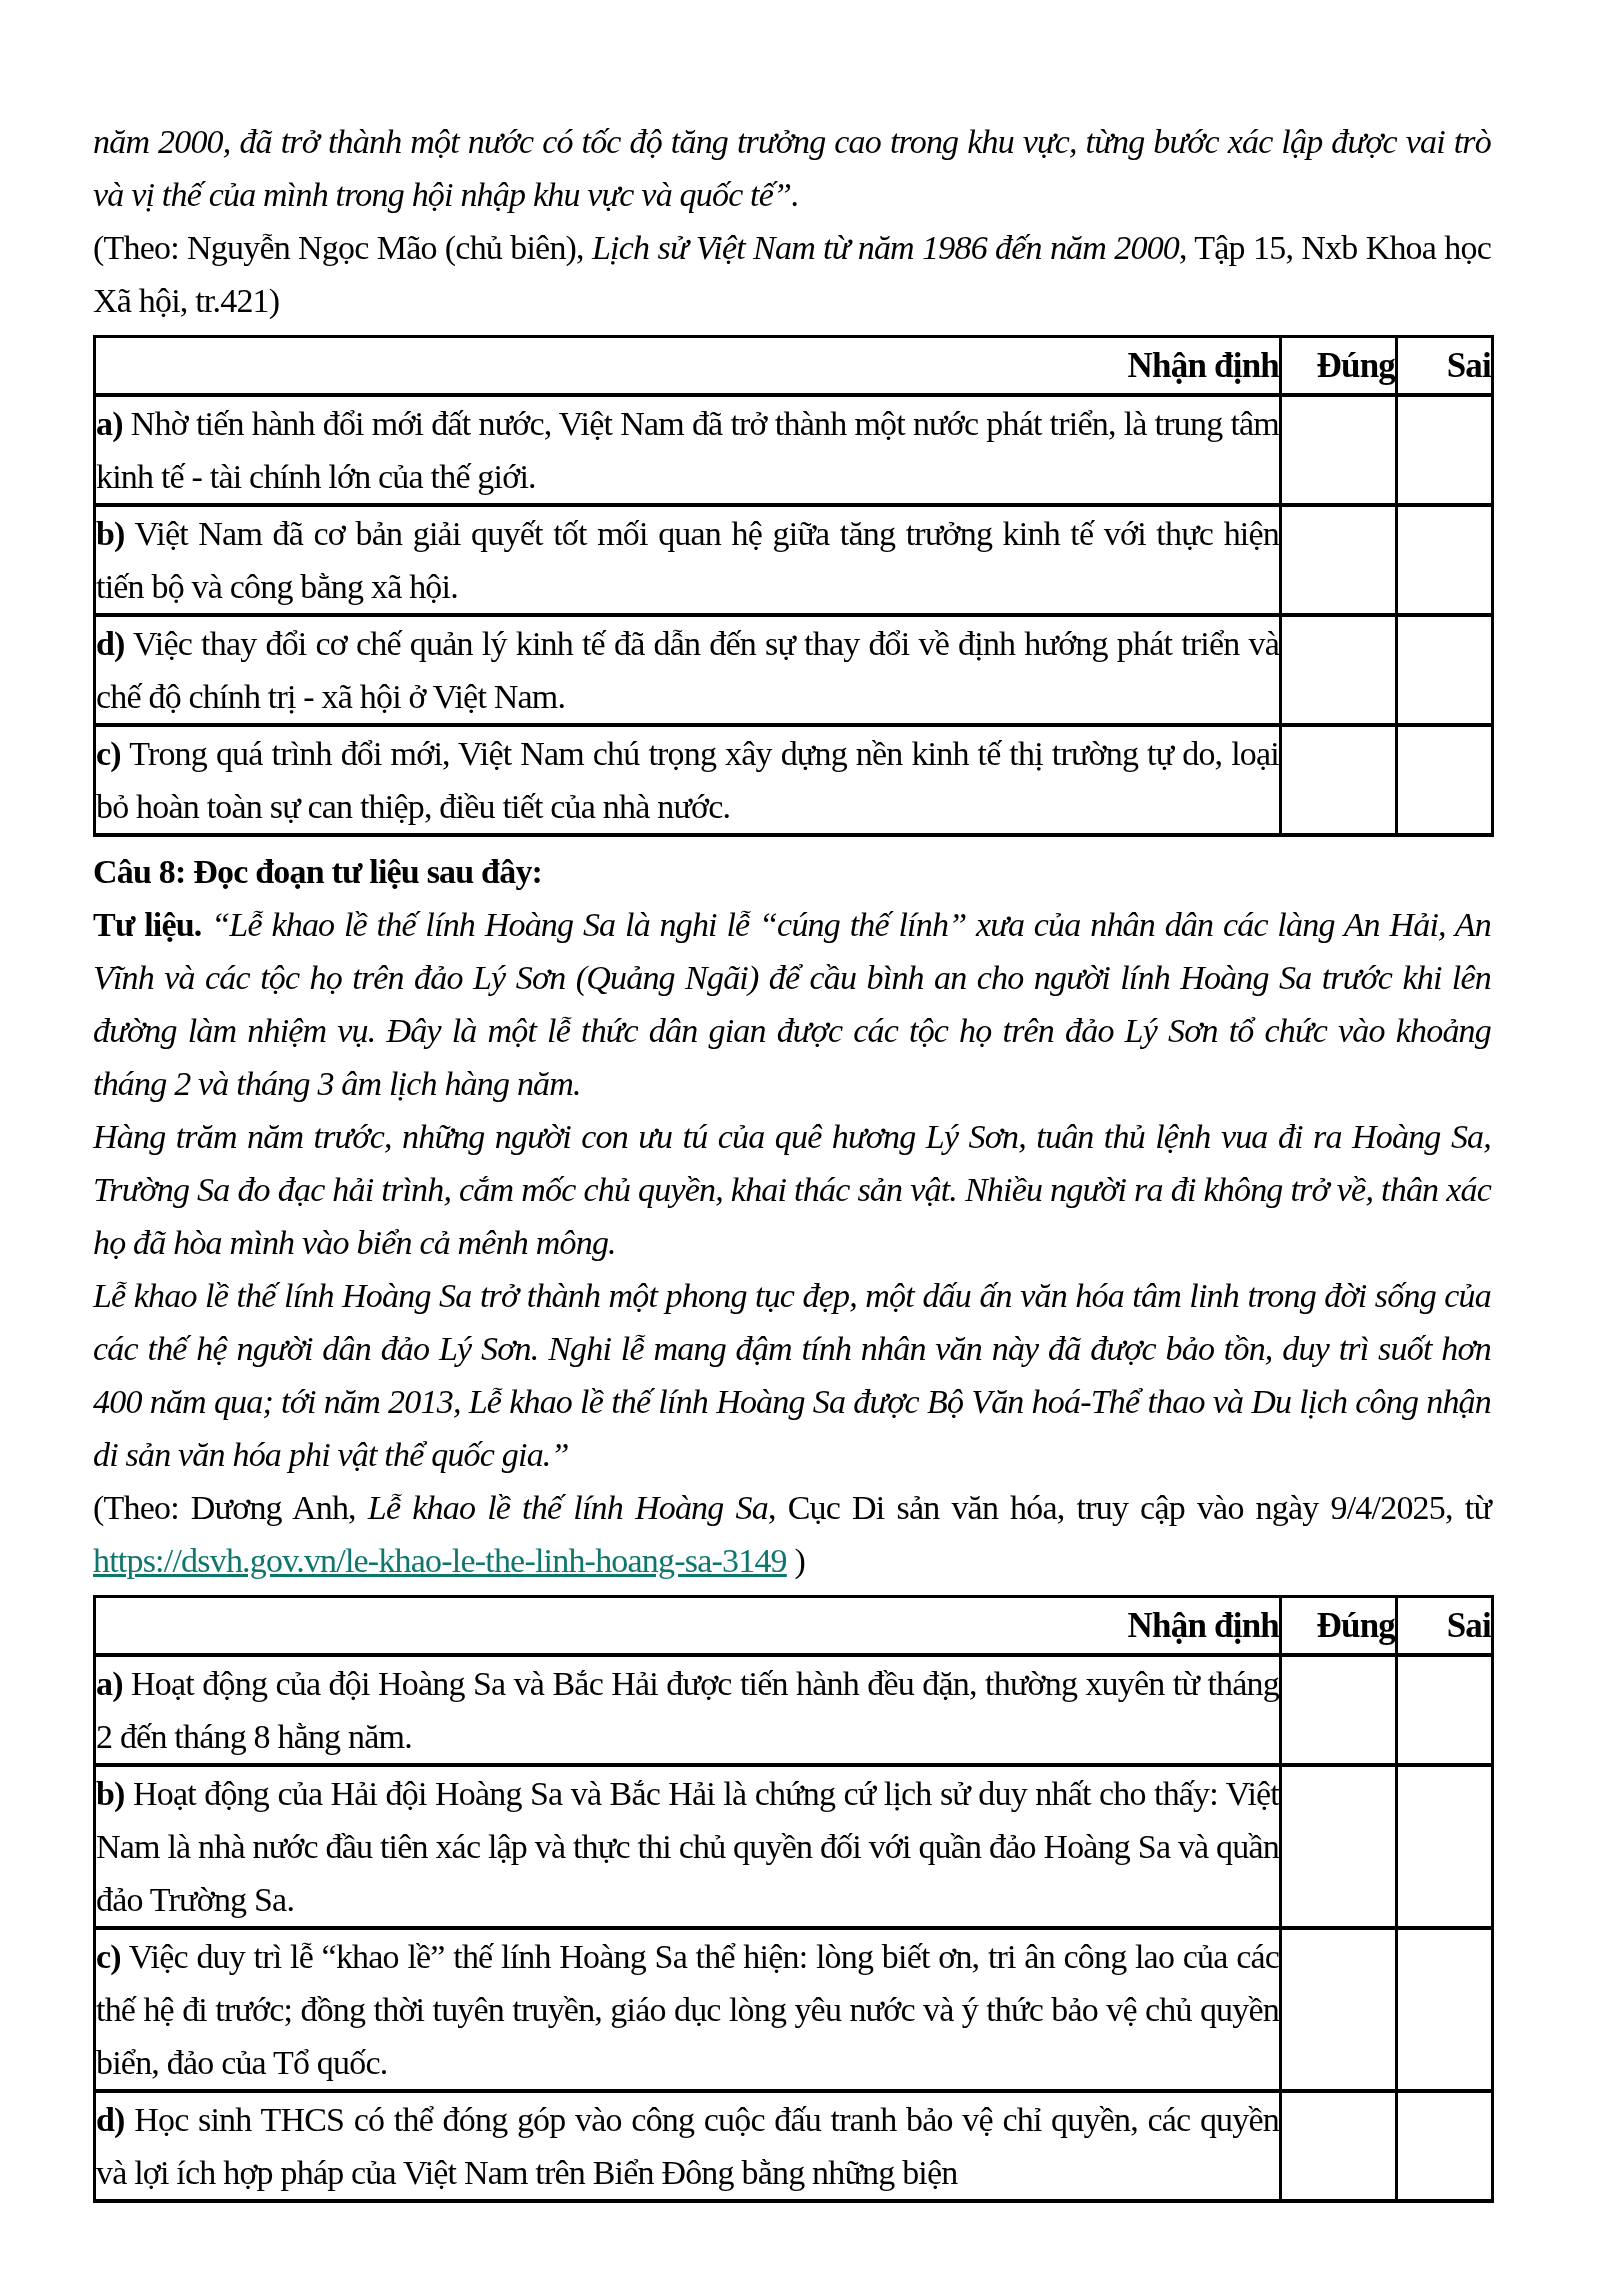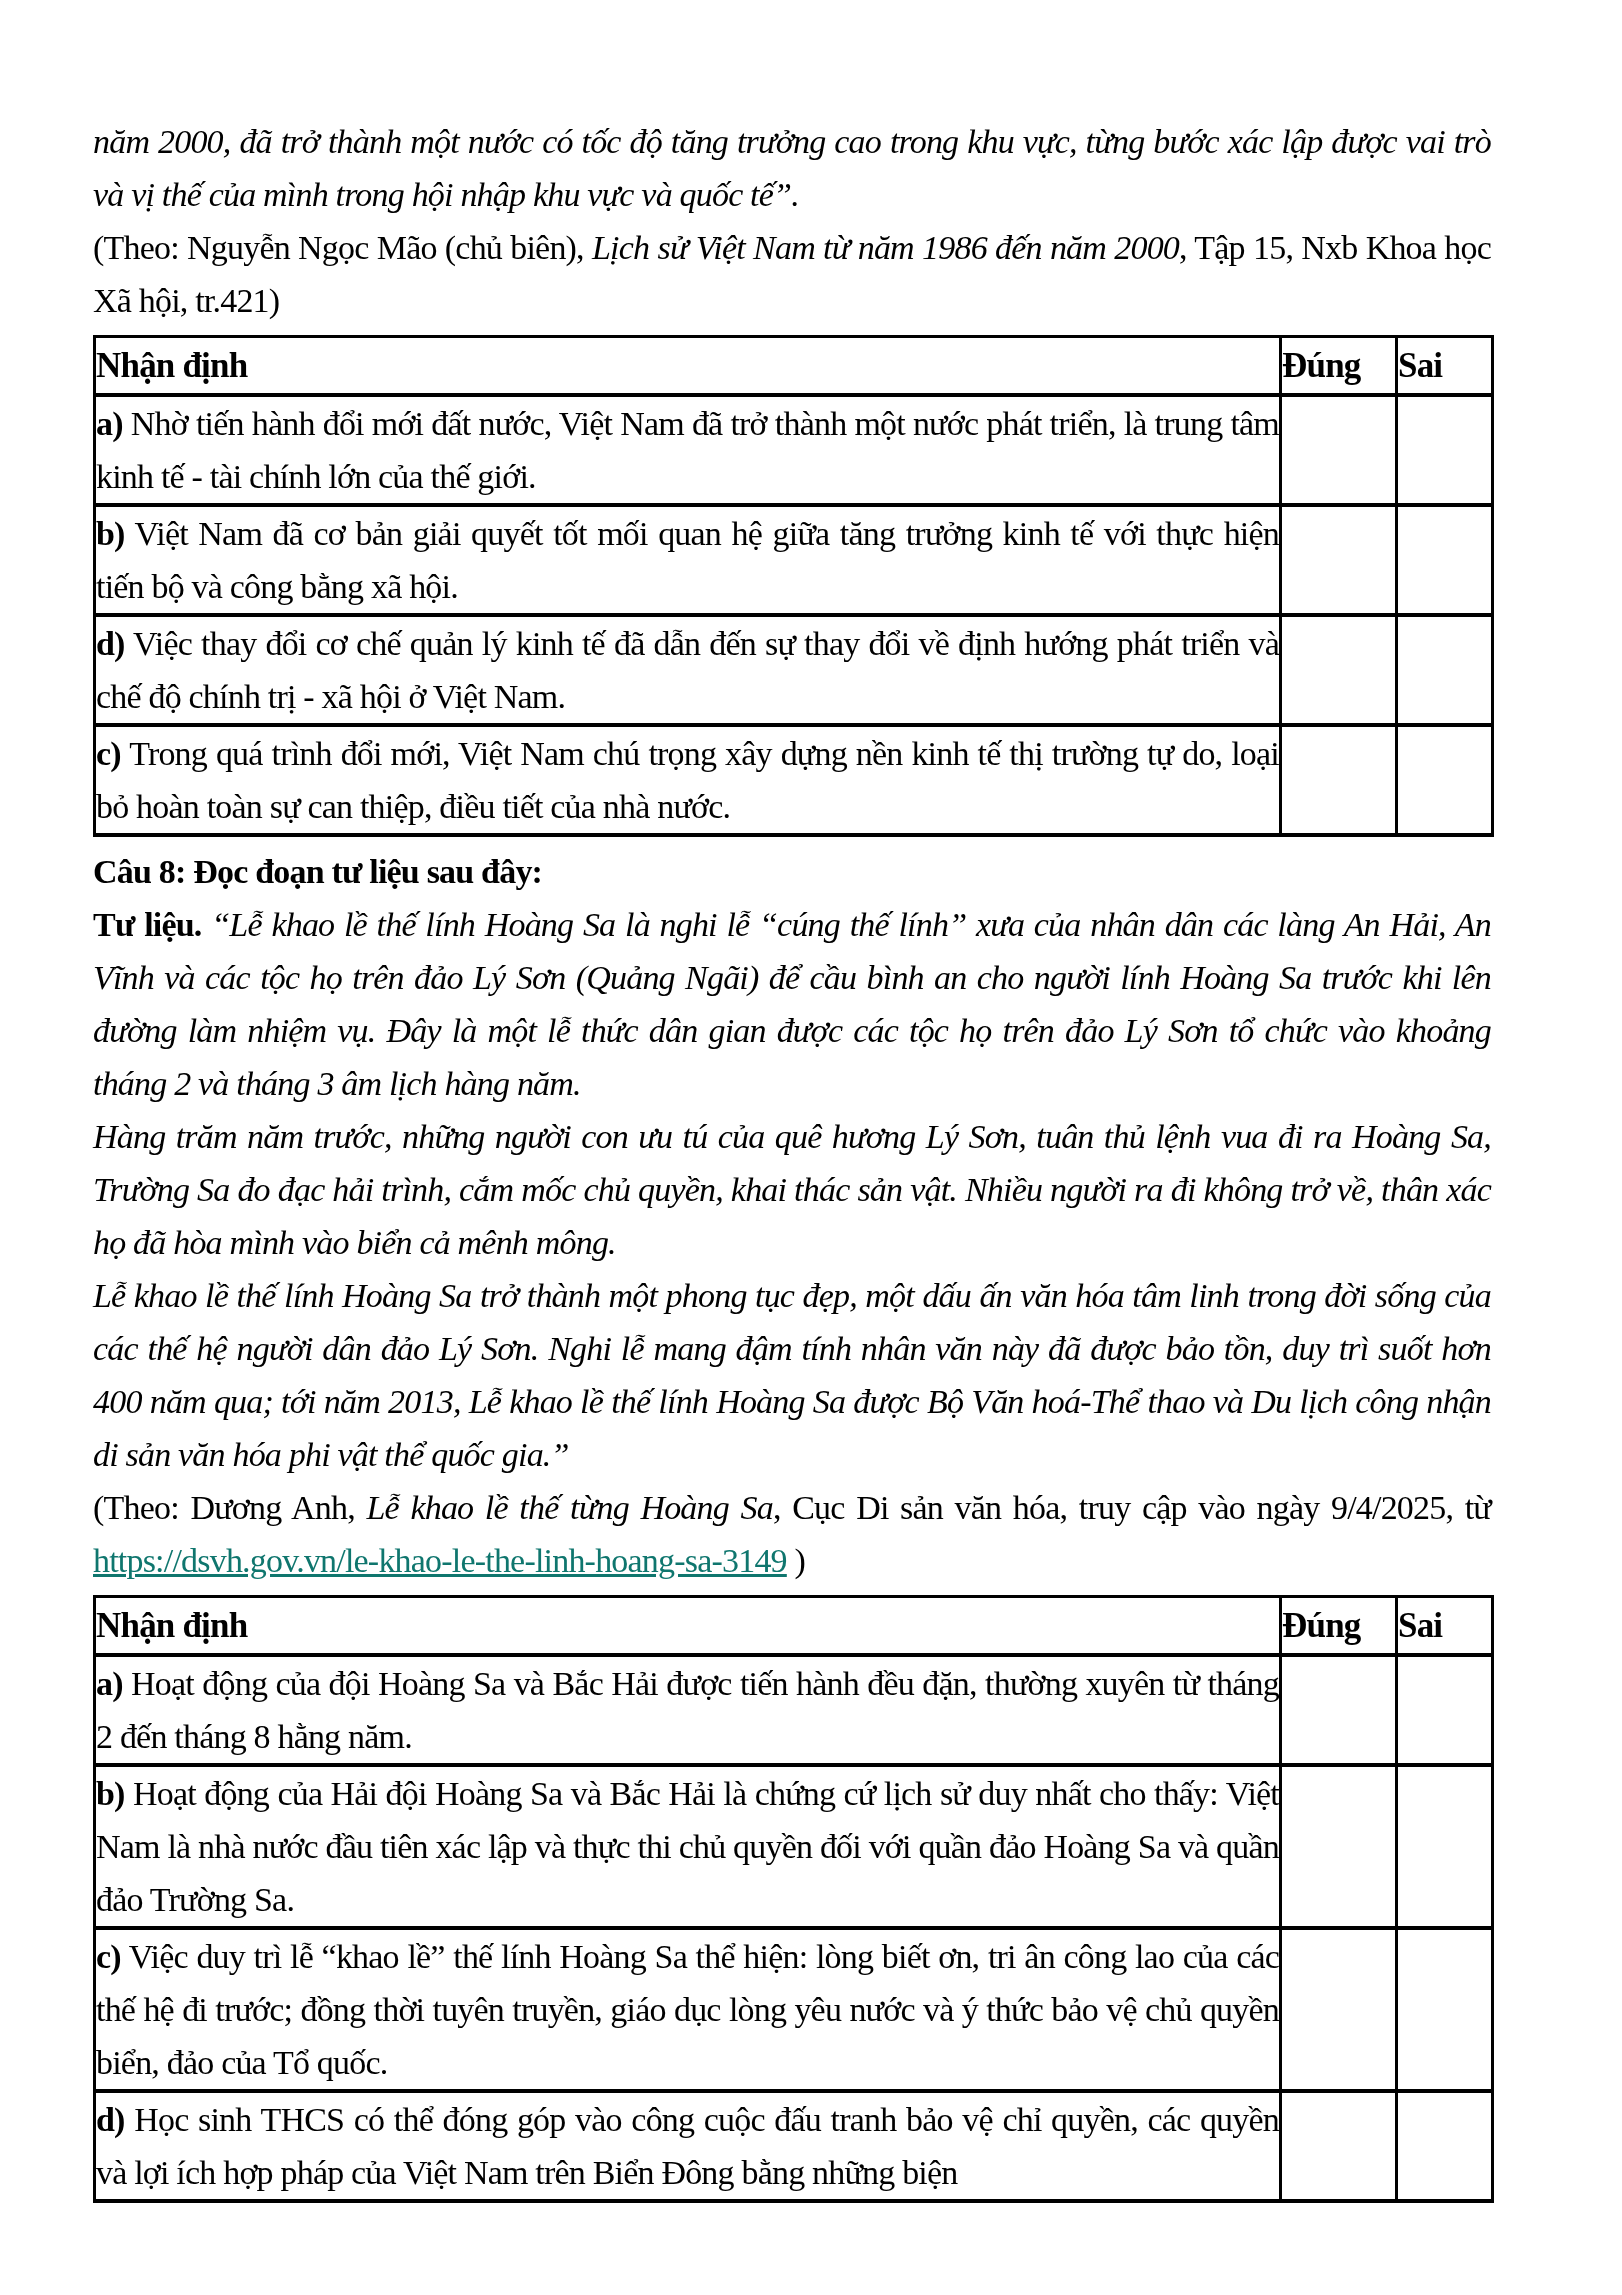--- a/index.html
+++ b/index.html
@@ -32,21 +32,21 @@
     border: 3.1px solid #000;
   }
   .tf-table th, .tf-table td {
     border: 3.1px solid #000;
     padding: 0;
     vertical-align: top;
   }
   .tf-table thead th {
     border-bottom: 4.7px solid #000;
     font-weight: bold;
-    text-align: left;
+    text-align: right;
     font-size: 35px;
     height: 55px;
     vertical-align: middle;
   }
   .tf-table tbody td { border-bottom: 4.7px solid #000; }
   .stmt { text-align: justify; padding: 0 11px 2.4px 9.4px; }
   .ans { background: #ffffff; }
   .doc-link { color: #0f766e; text-decoration: underline; cursor: pointer; }
 </style>
 </head>
@@ -96,21 +96,21 @@
   </table>
 
   <p class="para b heading">Câu 8: Đọc đoạn tư liệu sau đây:</p>
 
   <p class="para"><span class="b">Tư liệu.</span> <span class="italic">“Lễ khao lề thế lính Hoàng Sa là nghi lễ “cúng thế lính” xưa của nhân dân các làng An Hải, An Vĩnh và các tộc họ trên đảo Lý Sơn (Quảng Ngãi) để cầu bình an cho người lính Hoàng Sa trước khi lên đường làm nhiệm vụ. Đây là một lễ thức dân gian được các tộc họ trên đảo Lý Sơn tổ chức vào khoảng tháng 2 và tháng 3 âm lịch hàng năm.</span></p>
 
   <p class="para italic">Hàng trăm năm trước, những người con ưu tú của quê hương Lý Sơn, tuân thủ lệnh vua đi ra Hoàng Sa, Trường Sa đo đạc hải trình, cắm mốc chủ quyền, khai thác sản vật. Nhiều người ra đi không trở về, thân xác họ đã hòa mình vào biển cả mênh mông.</p>
 
   <p class="para italic">Lễ khao lề thế lính Hoàng Sa trở thành một phong tục đẹp, một dấu ấn văn hóa tâm linh trong đời sống của các thế hệ người dân đảo Lý Sơn. Nghi lễ mang đậm tính nhân văn này đã được bảo tồn, duy trì suốt hơn 400 năm qua; tới năm 2013, Lễ khao lề thế lính Hoàng Sa được Bộ Văn hoá-Thể thao và Du lịch công nhận di sản văn hóa phi vật thể quốc gia.”</p>
 
-  <p class="para"><span>(Theo: Dương Anh, </span><span class="italic">Lễ khao lề thế từng Hoàng Sa</span><span>, Cục Di sản văn hóa, truy cập vào ngày 9/4/2025, từ </span><a class="doc-link">https://dsvh.gov.vn/le-khao-le-the-linh-hoang-sa-3149</a><span> )</span></p>
+  <p class="para"><span>(Theo: Dương Anh, </span><span class="italic">Lễ khao lề thế lính Hoàng Sa</span><span>, Cục Di sản văn hóa, truy cập vào ngày 9/4/2025, từ </span><a class="doc-link">https://dsvh.gov.vn/le-khao-le-the-linh-hoang-sa-3149</a><span> )</span></p>
 
   <table class="tf-table">
     <colgroup>
         <col style="width:1186px">
         <col style="width:116px">
         <col style="width:96px">
       </colgroup>
     <thead>
       <tr>
         <th>Nhận định</th>

